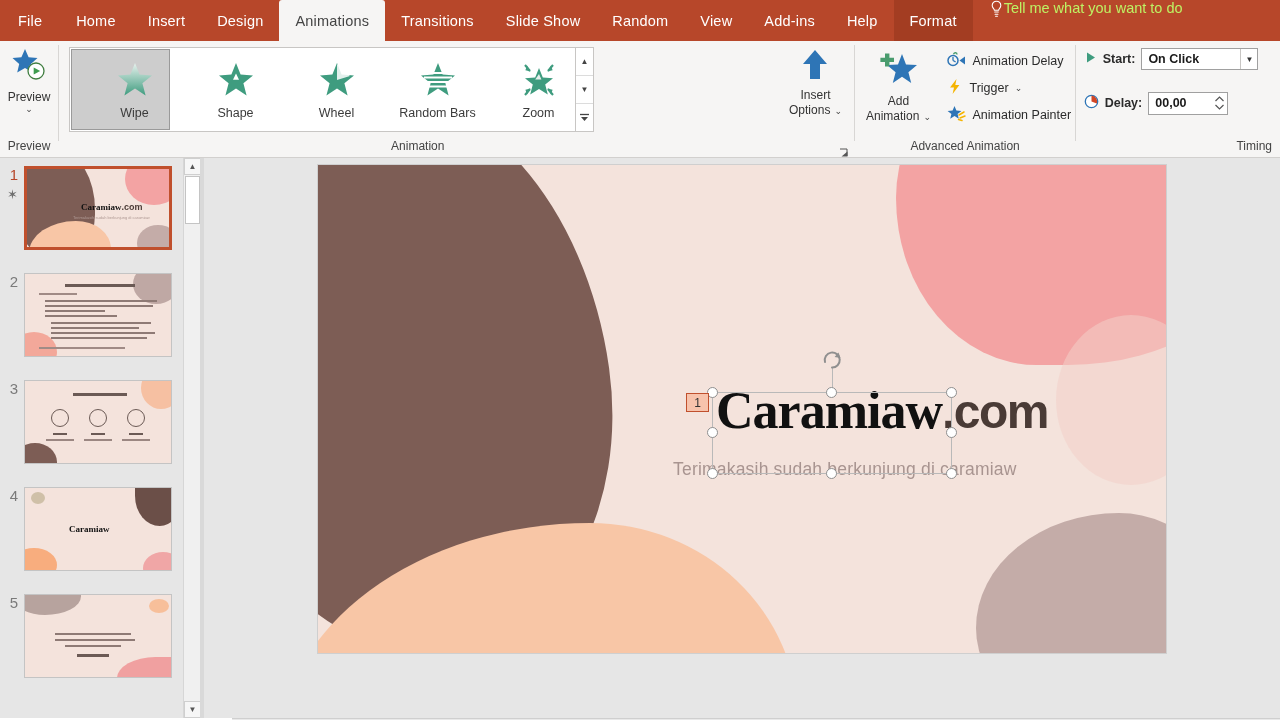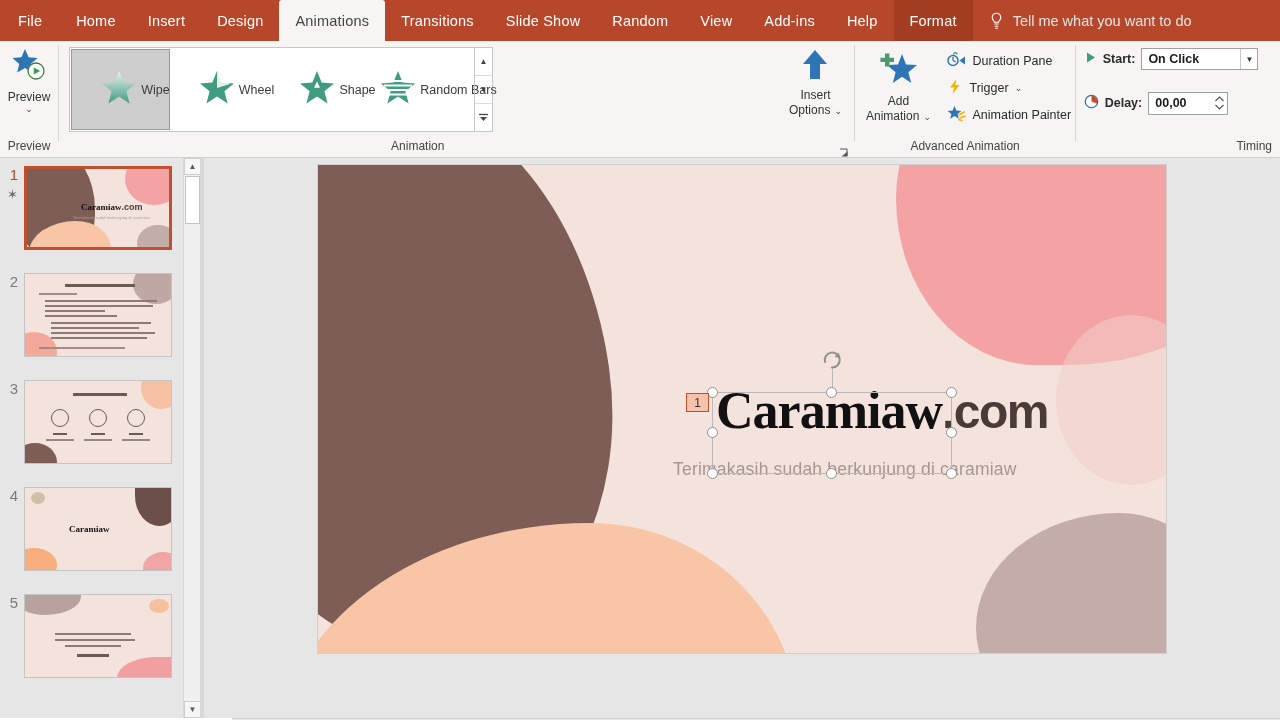--- a/index.html
+++ b/index.html
@@ -31,23 +31,23 @@
   .tab.active {
     background: #f6f5f4;
     color: #444444;
     border-top-left-radius: 3px;
     border-top-right-radius: 3px;
   }
   .tab.contextual {
     background: #a33d22;
   }
   .tellme {
-    display: flex; align-items: center; gap: 9px;
+    display: flex; 
     padding: 0 14px 0 16px;
-    color: #e5e5e5; font-size: 14.5px;
+    color: #bef264; font-size: 14.5px;
     white-space: nowrap;
   }
   .bulb { width: 15px; height: 18px; display:block; }
 
   
   .ribbon {
     height: 117px;
     background: #f6f5f4;
     border-bottom: 1px solid #d2d0ce;
     display: flex;
@@ -92,21 +92,21 @@
     margin: 6px 0 0 10px;
     background: #ffffff;
     border: 1px solid #c8c6c4;
     height: 85px;
     display: flex;
     align-items: stretch;
     position: relative;
   }
   .gal-item {
     width: 101px;
-    display: flex; flex-direction: row;
+    display: flex; flex-direction: column;
     align-items: center; justify-content: center;
     cursor: default;
     gap: 2px;
     padding-left: 28px;
   }
   .gal-item.selected {
     background: #cdcdcd;
     border: 1px solid #9a9a9a;
     margin: 1px;
     width: 99px;
@@ -419,47 +419,58 @@
               <path d="M20 3 L24.6 14.6 L37 15.4 L27.4 23.3 L30.6 35.5 L20 28.6 L9.4 35.5 L12.6 23.3 L3 15.4 L15.4 14.6 Z" fill="url(#gw)"></path>
             </svg>
           </span>
           <span class="lbl">Wipe</span>
         </div>
 
         <div class="gal-item">
           <span>
             <svg width="40" height="40" viewBox="0 0 40 40">
               <path d="M20 3 L24.6 14.6 L37 15.4 L27.4 23.3 L30.6 35.5 L20 28.6 L9.4 35.5 L12.6 23.3 L3 15.4 L15.4 14.6 Z" fill="#3f9c7f"></path>
-              <path d="M20 4 L20 20 L33 16" fill="#ffffff" opacity=".85"></path>
+              <path d="M20 13.5 L23 19.8 L17 19.8 Z" fill="#ffffff"></path>
             </svg>
           </span>
-          <span class="lbl">Wheel</span>
+          <span class="lbl">Shape</span>
         </div>
 
         <div class="gal-item">
           <span>
             <svg width="40" height="40" viewBox="0 0 40 40">
               <path d="M20 3 L24.6 14.6 L37 15.4 L27.4 23.3 L30.6 35.5 L20 28.6 L9.4 35.5 L12.6 23.3 L3 15.4 L15.4 14.6 Z" fill="#3f9c7f"></path>
-              <path d="M20 13.5 L23 19.8 L17 19.8 Z" fill="#ffffff"></path>
+              <path d="M20 4 L20 20 L33 16" fill="#ffffff" opacity=".85"></path>
             </svg>
           </span>
-          <span class="lbl">Shape</span>
+          <span class="lbl">Wheel</span>
         </div>
 
         <div class="gal-item">
           <span>
             <svg width="40" height="40" viewBox="0 0 40 40">
               <path d="M20 3 L24.6 14.6 L37 15.4 L27.4 23.3 L30.6 35.5 L20 28.6 L9.4 35.5 L12.6 23.3 L3 15.4 L15.4 14.6 Z" fill="#3f9c7f"></path>
               <path d="M6 13h28M6 17.5h28M6 22h28M6 26.5h28" stroke="#ffffff" stroke-width="1.9"></path>
             </svg>
           </span>
           <span class="lbl">Random Bars</span>
         </div>
 
 
+        <div class="gal-item">
+          <span>
+            <svg width="44" height="40" viewBox="0 0 44 40">
+              <path d="M22 8 L25.8 17.6 L36 18.2 L28.2 24.6 L30.8 34.4 L22 29 L13.2 34.4 L15.8 24.6 L8 18.2 L18.2 17.6 Z" fill="#3f9c7f"></path>
+              <path d="M22 14 L24.4 19.6 L18.2 19.6 Z" fill="#e6efec"></path>
+              <path d="M8 5 L13 11 M36 5 L31 11 M8 35 L13 29 M36 35 L31 29" stroke="#3f9c7f" stroke-width="2.1"></path>
+              <path d="M13.5 11.5 L8.4 10.2 L10 5.4 Z M30.5 11.5 L35.6 10.2 L34 5.4 Z M13.5 28.5 L8.4 29.8 L10 34.6 Z M30.5 28.5 L35.6 29.8 L34 34.6 Z" fill="#3f9c7f"></path>
+            </svg>
+          </span>
+          <span class="lbl">Zoom</span>
+        </div>
 
         <div class="gal-scroll">
           <div>▲</div>
           <div>▼</div>
           <div>
             <svg width="11" height="10" viewBox="0 0 11 10">
                 <path d="M1 1.5h9" stroke="#444" stroke-width="1.3"></path>
                 <path d="M2 4 L9 4 L5.5 8 Z" fill="#444"></path>
               </svg>
           </div>
@@ -516,21 +527,21 @@
         <div class="adv-small">
           <div class="adv-row">
             <span>
               <svg width="19" height="17" viewBox="0 0 19 17">
                 <circle cx="6" cy="9.5" r="5" fill="none" stroke="#2e75b6" stroke-width="1.5"></circle>
                 <path d="M6 9.5 L6 6 M6 9.5 L8.6 10.8" stroke="#2e75b6" stroke-width="1.3"></path>
                 <path d="M6.5 3.2 C7.5 1, 10 1.6, 10 3.4" stroke="#4a9c6e" stroke-width="1.4" fill="none"></path>
                 <path d="M18 5.5 L12.5 9.5 L18 13.5 Z" fill="#2e75b6"></path>
               </svg>
             </span>
-            <span>Duration Pane</span>
+            <span>Animation Delay</span>
           </div>
 
           <div class="adv-row">
             <span>
               <svg width="16" height="17" viewBox="0 0 16 17">
                   <path d="M9.5 1 L3 9.6 L7 9.6 L5.6 16 L12.4 7 L8.3 7 Z" fill="#f5b400"></path>
                 </svg>
             </span>
             <span>Trigger</span>
             <span class="chev">⌄</span>

